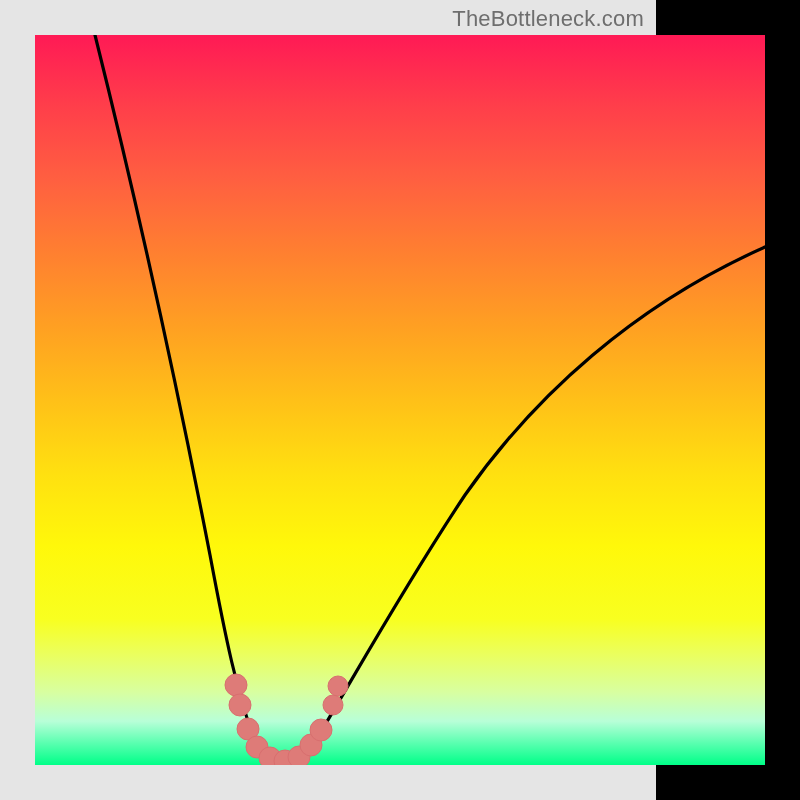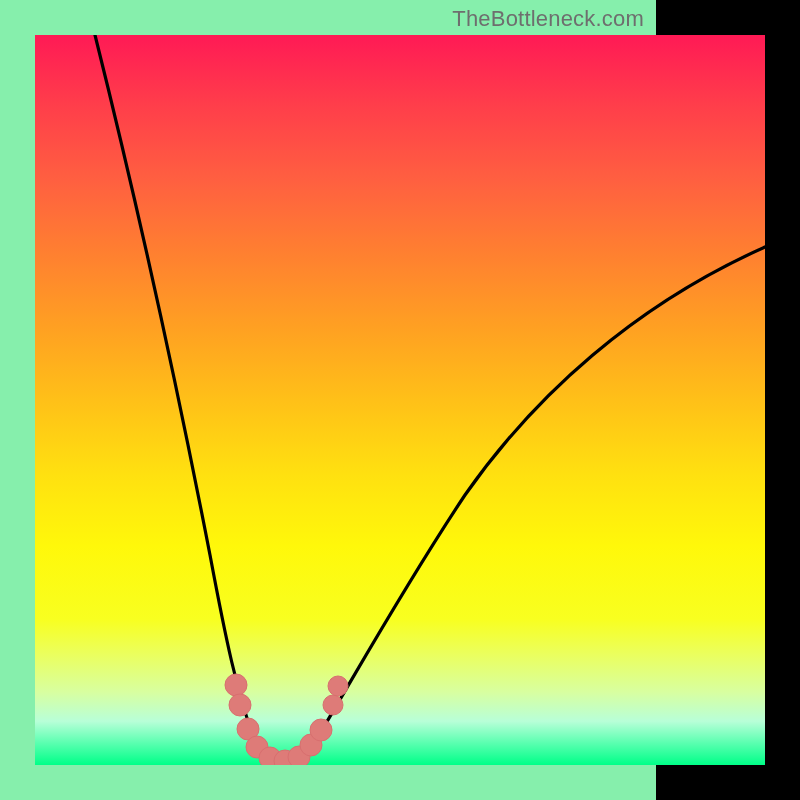--- a/index.html
+++ b/index.html
@@ -10,21 +10,21 @@
     background: #000;
     overflow: hidden;
     font-family: Arial, Helvetica, sans-serif;
   }
   .frame {
     position: absolute;
     top: 0;
     left: 0;
     width: 656px;
     height: 800px;
-    background: #86efac;
+    background: #e5e5e5;
   }
   .plot-area {
     position: absolute;
     top: 35px;
     left: 35px;
     width: 730px;
     height: 730px;
     overflow: hidden;
   }
   .gradient {

